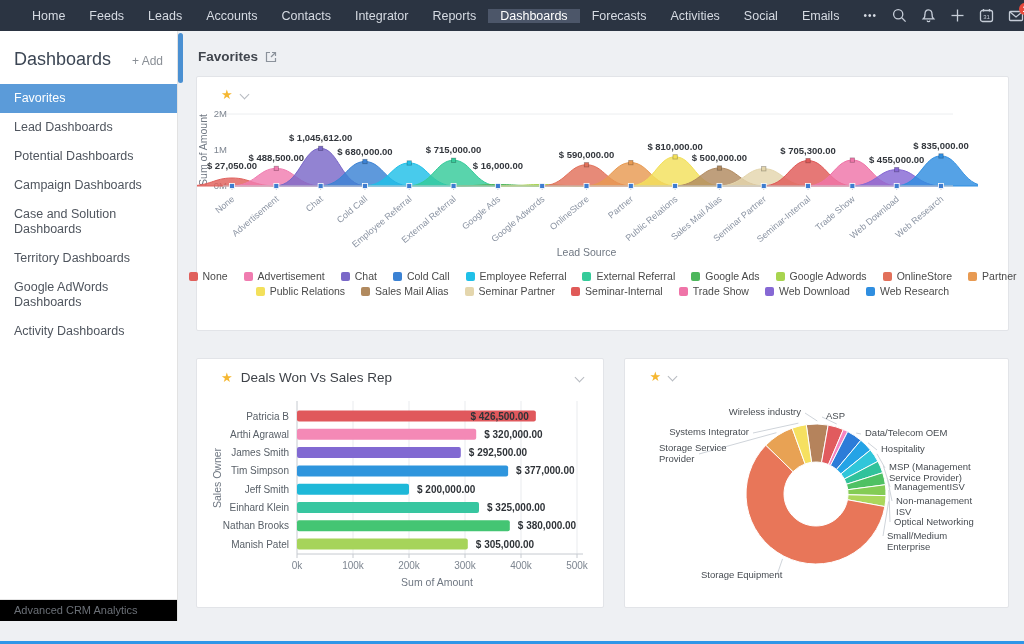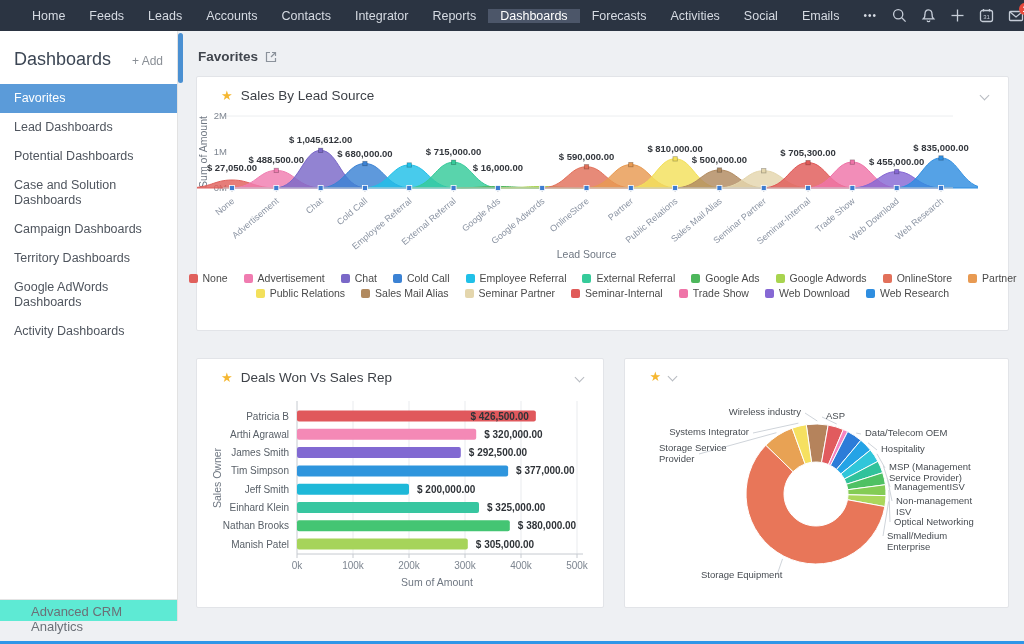--- a/index.html
+++ b/index.html
@@ -45,22 +45,22 @@
   .chev { width:7px; height:7px; border-right:1.5px solid #b6bac0; border-bottom:1.5px solid #b6bac0;
     transform:rotate(45deg); margin-right:6px; cursor:pointer; }
   .chart-svg { display:block; }
   svg text { font-family:"Liberation Sans", sans-serif; }
   
   .legend { display:flex; flex-wrap:wrap; justify-content:center; column-gap:16px; row-gap:3px; padding:4px 20px 0 20px; }
   .legend-row { display:flex; justify-content:center; column-gap:16px; width:100%; }
   .legend-item { display:flex; align-items:center; gap:5px; font-size:10.5px; color:#4a4a4a; cursor:pointer; white-space:nowrap; }
   .legend-swatch { width:9px; height:9px; border-radius:2px; }
   
-  .side-foot { height:22px; border-top:1px solid #e4e4e4; background:#5eead4; font-size:13px; color:#6b7077;
-    padding:4px 31px; cursor:pointer; }
+  .side-foot { height:22px; border-top:1px solid #e4e4e4; background:#000000; font-size:11px; color:#6b7077;
+    padding:4px 14px; cursor:pointer; }
   .bottom-line { position:fixed; left:0; bottom:0; width:1024px; height:3px; background:#2f96e8; }
 </style>
 </head>
 <body>
 
 <div class="topnav">
   <div class="burger">
       <i></i>
       <i></i>
       <i></i>
@@ -123,22 +123,22 @@
 
   <div class="sidebar">
     <div class="side-head">
       <span class="side-title">Dashboards</span>
       <span class="side-add">+ Add</span>
     </div>
     <div class="side-list" id="side-list">
         <div class="side-item active">Favorites</div>
         <div class="side-item">Lead Dashboards</div>
         <div class="side-item">Potential Dashboards</div>
+        <div class="side-item">Campaign Dashboards</div>
         <div class="side-item">Case and Solution Dashboards</div>
-        <div class="side-item">Campaign Dashboards</div>
         <div class="side-item">Territory Dashboards</div>
         <div class="side-item">Google AdWords Dashboards</div>
         <div class="side-item">Activity Dashboards</div>
       </div>
     <div class="side-foot">Advanced CRM Analytics</div>
   </div>
 
   <div class="main">
     <div class="vscroll"></div>
     <div class="page-title-row">
@@ -148,21 +148,20 @@
             <path d="M5 1.5 H1.5 V10.5 H10.5 V7"></path>
             <polyline points="7,1.5 10.5,1.5 10.5,5"></polyline>
             <line x1="10.5" y1="1.5" x2="6" y2="6"></line>
           </svg>
       </span>
     </div>
 
     <div class="card card-wide">
       <div class="card-head">
         <span class="star">★</span>
-        <span class="card-title">Sales By Lead Source</span>
         <span class="chev"></span>
       </div>
       <svg id="area-chart" class="chart-svg" width="781" height="162" viewBox="0 0 781 162">
           <line x1="26" y1="10" x2="756" y2="10" stroke="#eceef0" stroke-width="1"></line>
           <text x="30" y="85" text-anchor="end" font-size="9.5" fill="#7d8590">0M</text>
           <text x="30" y="49" text-anchor="end" font-size="9.5" fill="#7d8590">1M</text>
           <text x="30" y="13" text-anchor="end" font-size="9.5" fill="#7d8590">2M</text>
           <text x="10" y="46" text-anchor="middle" font-size="10.5" fill="#6f7782" transform="rotate(-90,10,46)">Sum of Amount</text>
           <path d="M -11,82 C 14.3,82 16.599999999999998,74 35,74 C 53.400000000000006,74 55.7,82 81,82 Z" fill="#e0605c" fill-opacity="0.82" stroke="#e0605c" stroke-width="1"></path>
           <path d="M 33.3125,82 C 58.6125,82 60.912499999999994,64.414 79.3125,64.414 C 97.7125,64.414 100.0125,82 125.3125,82 Z" fill="#f07cb0" fill-opacity="0.82" stroke="#f07cb0" stroke-width="1"></path>

